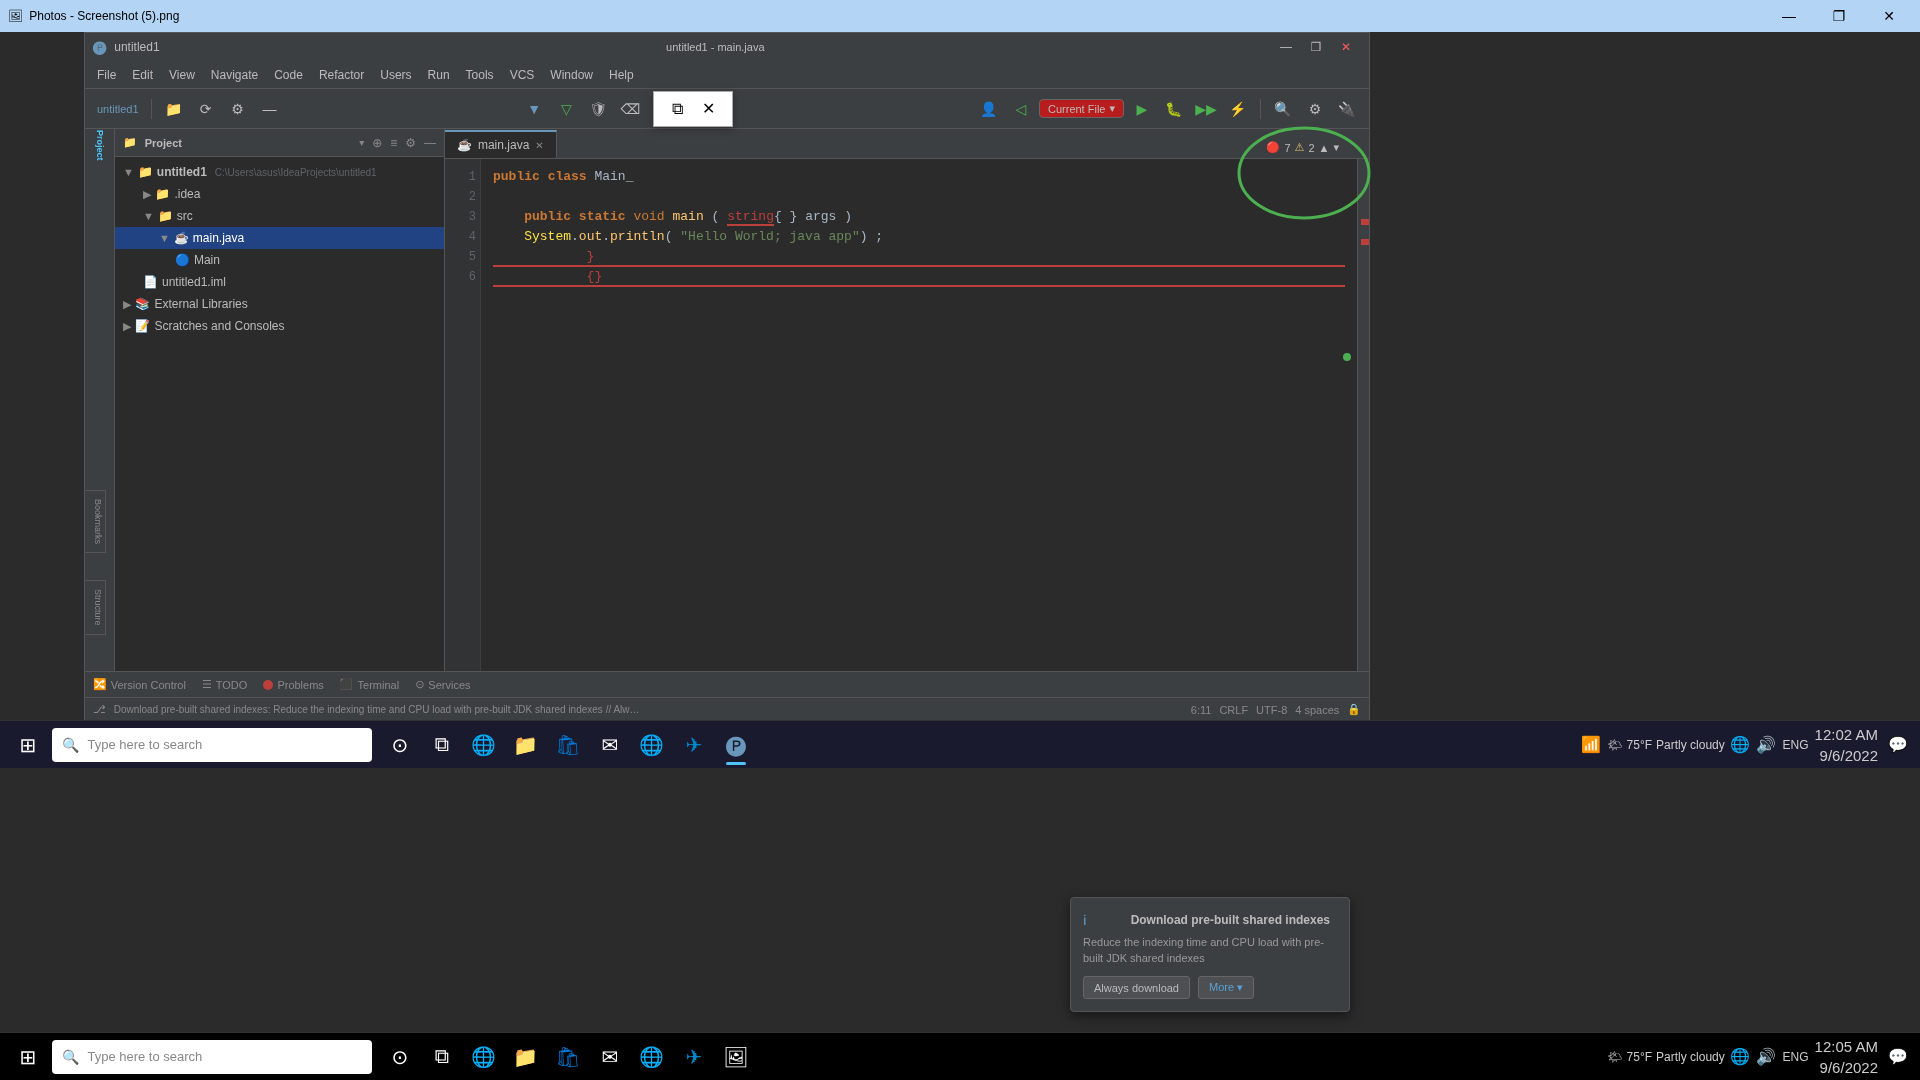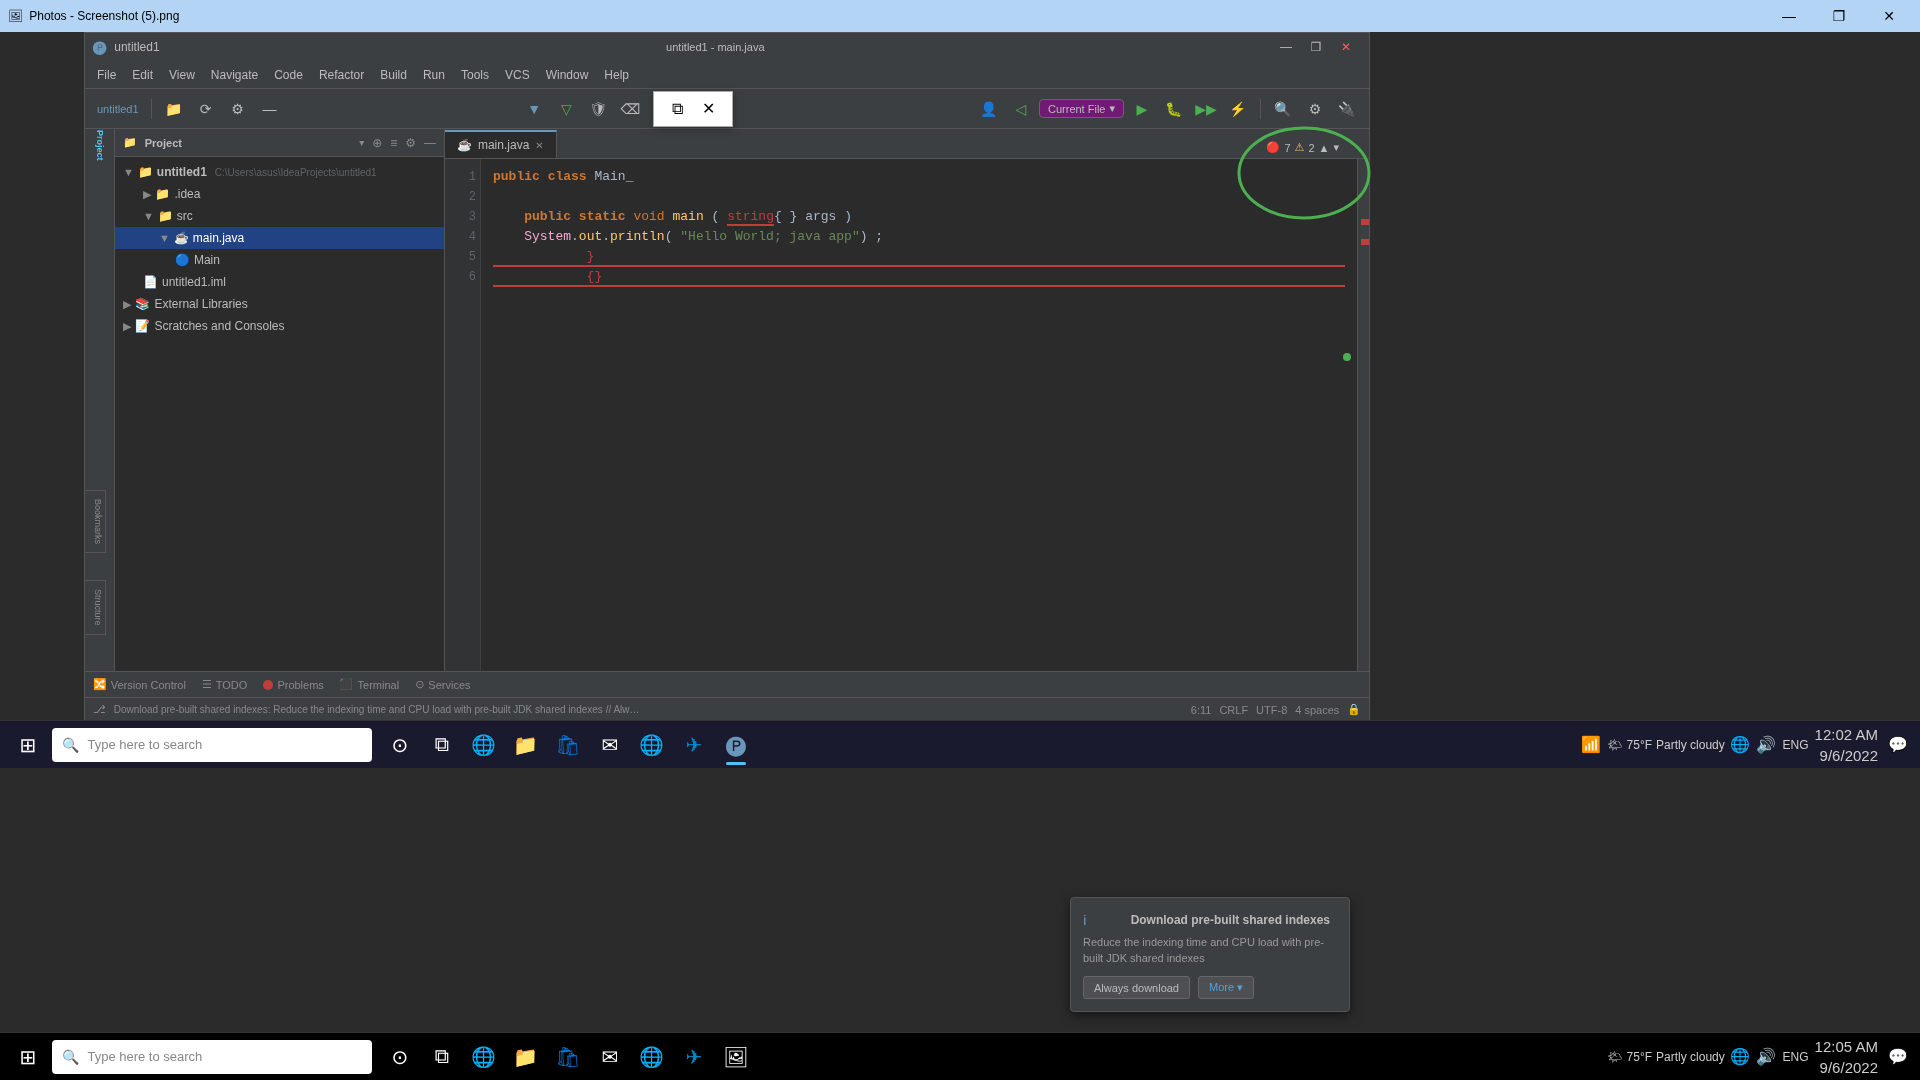--- a/index.html
+++ b/index.html
@@ -72,21 +72,21 @@
     .toolbar-btn { 
       width: 28px; height: 28px; 
       display: flex; align-items: center; justify-content: center;
       cursor: pointer; color: #bbb; font-size: 14px; border-radius: 3px;
     }
     .toolbar-separator { width: 1px; height: 20px; background: #555; margin: 0 4px; }
     .toolbar-spacer { flex: 1; }
     .run-btn { color: #4CAF50; }
     .debug-btn { color: #4CAF50; }
     .run-config {
-      background: #701a75;
+      background: #b91c1c;
       border: 1px solid #666;
       border-radius: 4px;
       padding: 2px 8px;
       font-size: 11px;
       color: #bbb;
       display: flex;
       align-items: center;
       gap: 4px;
       cursor: pointer;
     }
@@ -463,21 +463,21 @@
     </div>
   </div>
 
   <div class="ide-menubar">
     <div class="menu-item">File</div>
     <div class="menu-item">Edit</div>
     <div class="menu-item">View</div>
     <div class="menu-item">Navigate</div>
     <div class="menu-item">Code</div>
     <div class="menu-item">Refactor</div>
-    <div class="menu-item">Build</div>
+    <div class="menu-item">Users</div>
     <div class="menu-item">Run</div>
     <div class="menu-item">Tools</div>
     <div class="menu-item">VCS</div>
     <div class="menu-item">Window</div>
     <div class="menu-item">Help</div>
   </div>
 
   <div class="ide-toolbar">
 
     <div class="toolbar-btn" style="font-size:11px;width:auto;padding:0 4px;color:#6897bb;">untitled1</div>
@@ -605,21 +605,21 @@
           <div class="line-number">2</div>
           <div class="line-number">3</div>
           <div class="line-number">4</div>
           <div class="line-number">5</div>
           <div class="line-number">6</div>
         </div>
         <div class="code-content">
           <div class="code-line"><span class="kw2">public</span> <span class="kw2">class</span> <span class="cls">Main</span><span>_</span></div>
           <div class="code-line"></div>
           <div class="code-line">    <span class="kw2">public</span> <span class="kw2">static</span> <span class="kw">void</span> <span class="fn">main</span> ( <span class="err-underline"><span class="err-text">string</span></span>{ } <span class="cls">args</span> )</div>
-          <div class="code-line">    <span style="color:#f9a8d4;">System</span>.<span class="fn">out</span>.<span class="fn">println</span>( <span class="str">"Hello World; java app"</span>) ;</div>
+          <div class="code-line">    <span style="color:#fde047;">System</span>.<span class="fn">out</span>.<span class="fn">println</span>( <span class="str">"Hello World; java app"</span>) ;</div>
           <div class="code-line err-underline" style="color:#bc3f3c;">            }</div>
           <div class="code-line err-underline" style="color:#bc3f3c;">            {}</div>
         </div>
 
         <div class="right-scrollbar">
           <div class="scrollbar-error" style="top:60px;"></div>
           <div class="scrollbar-error" style="top:80px;"></div>
         </div>
       </div>
 

